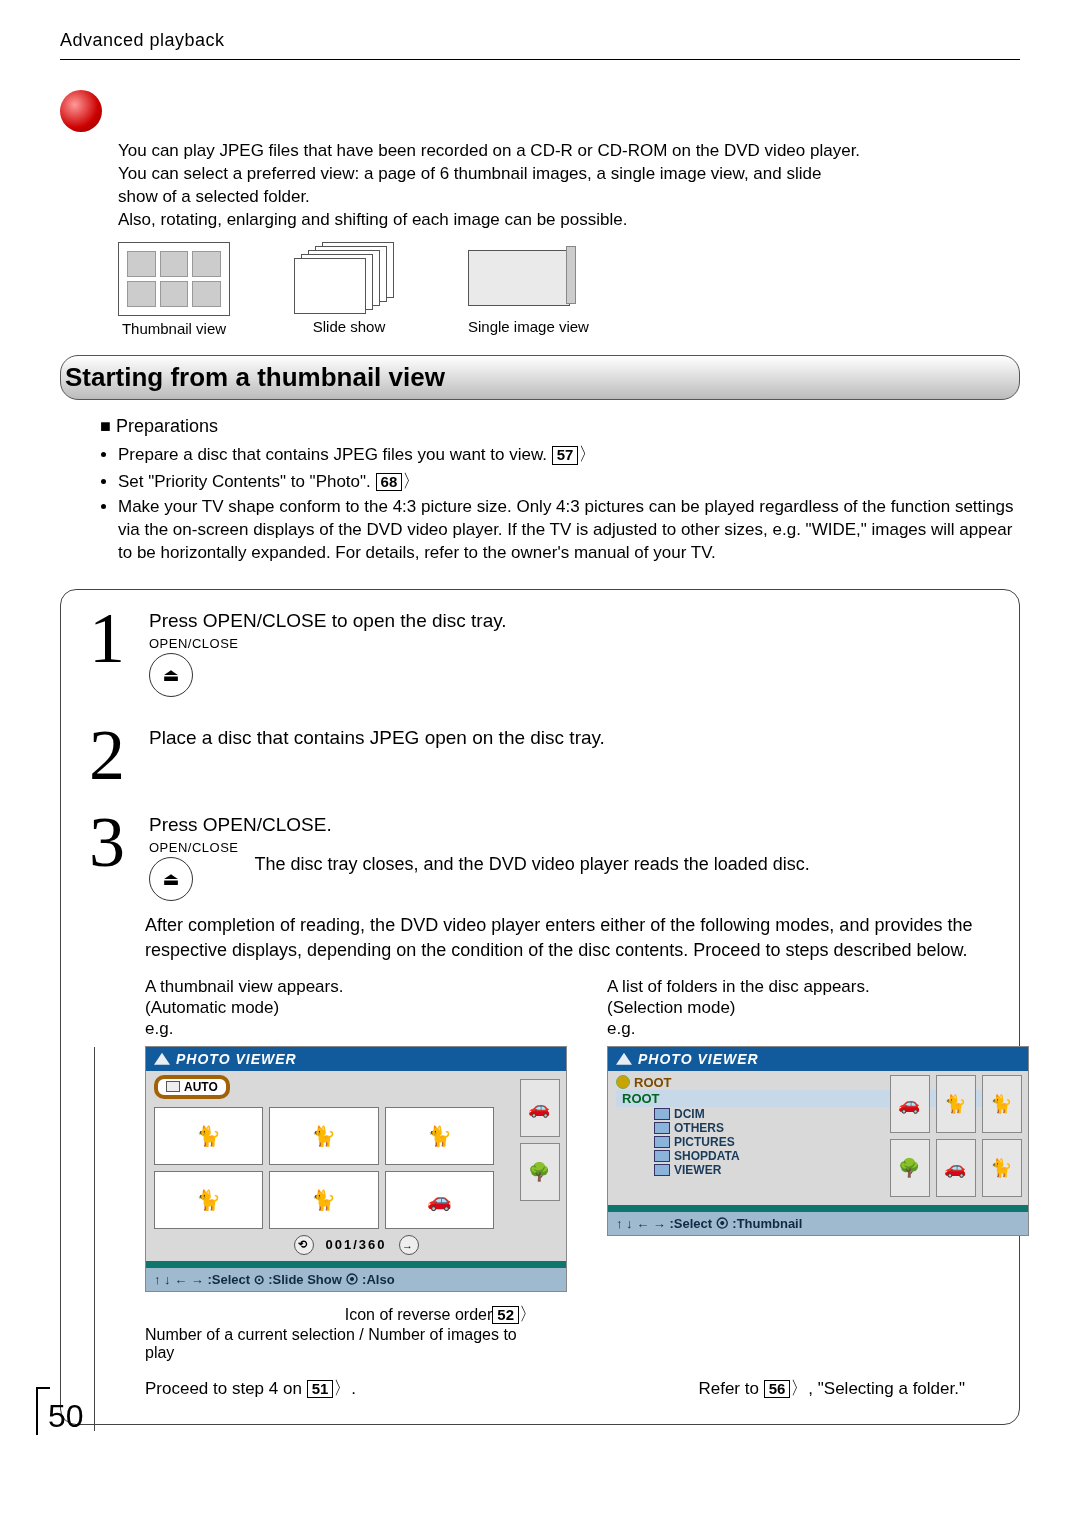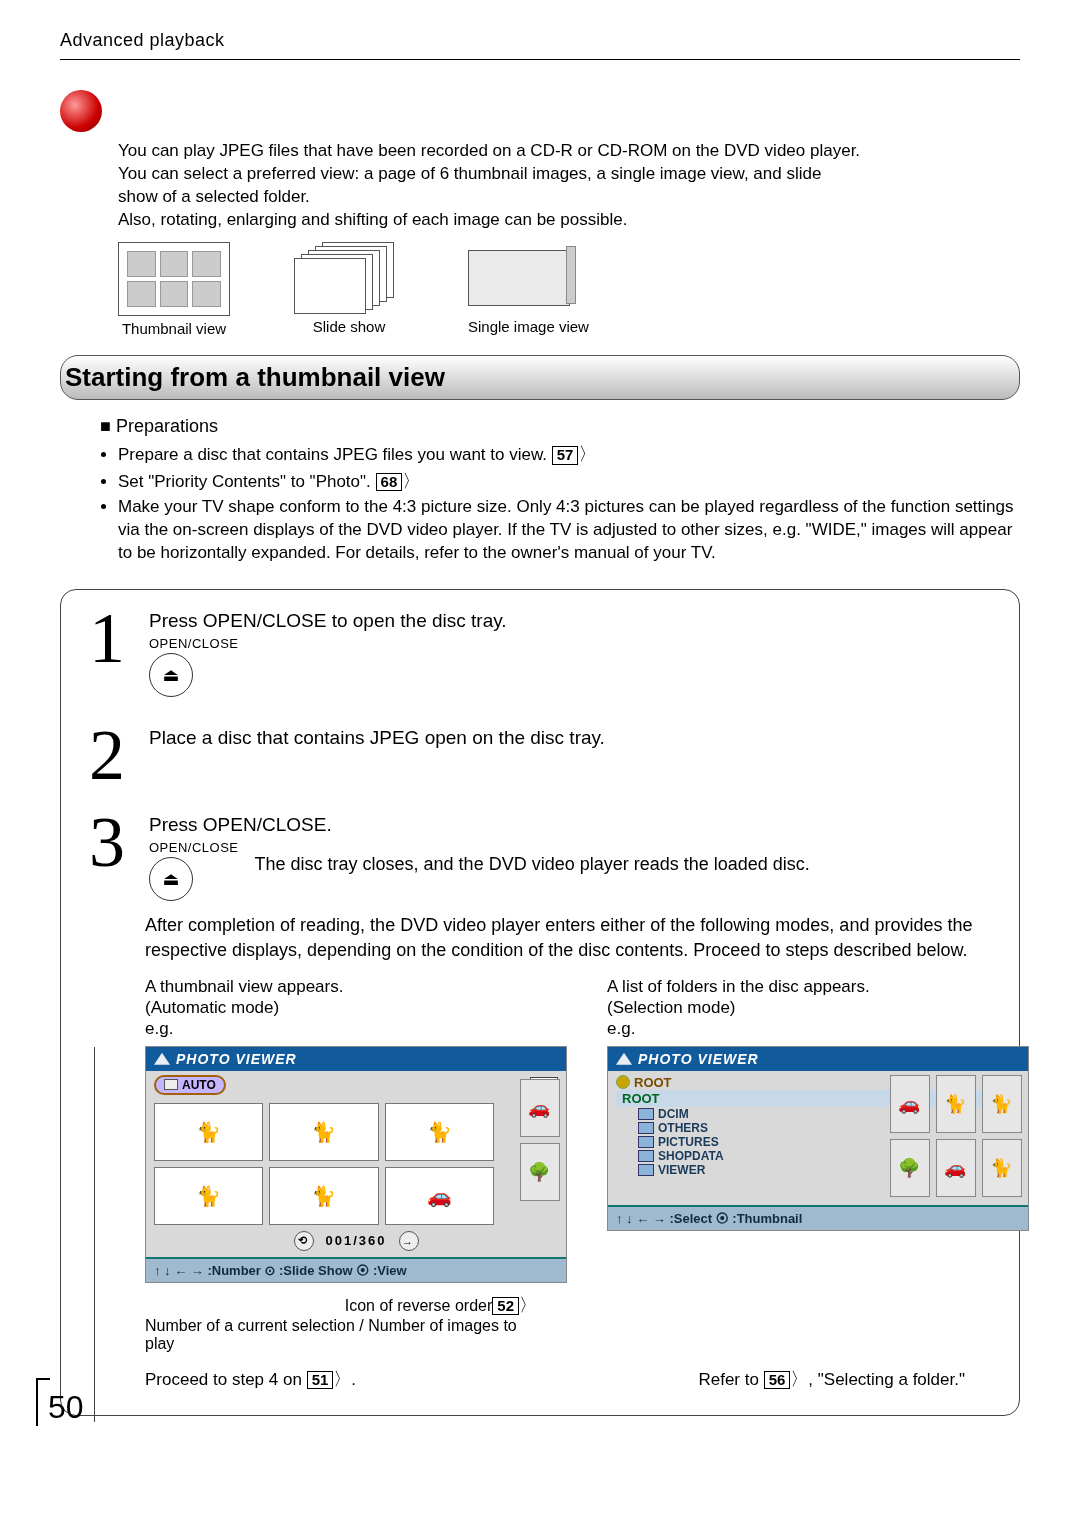--- a/index.html
+++ b/index.html
@@ -197,22 +197,22 @@
   .viewer-title::before{
     content:"";
     display:inline-block;
     width:16px;height:12px;
     background:#fff;
     clip-path: polygon(0 100%,50% 0,100% 100%);
     opacity:.9;
   }
   .mode-row { display: flex; align-items: center; gap: 6px; padding: 4px 8px; }
   .mode-chip {
-    background: #c4b5fd;
-    border: 2px solid #a16207;
+    background: #ffffff;
+    border: 4px solid #a16207;
     border-radius: 10px;
     padding: 1px 8px;
     font-size: 12px;
     font-weight: bold;
     display:flex; align-items:center; gap:4px;
   }
   .mode-chip::before{
     content:"";
     width:12px;height:9px;border:1px solid #555;background:#eee;
     display:inline-block;
@@ -244,33 +244,33 @@
   }
   .side-strip div{
     height:56px; border:1px solid #888; background:#e6e6e6;
     display:flex;align-items:center;justify-content:center;color:#999;font-size:18px;
   }
   .viewer-wide{ width:420px; }
   .viewer-wide .thumb-grid2{ width:340px; }
   .counter-row { display:flex; align-items:center; justify-content:center; gap:12px; padding:2px 8px 6px; font-weight:bold; letter-spacing:2px; font-size:13px;}
   .circ{width:18px;height:18px;border:1px solid #555;border-radius:50%;display:inline-flex;align-items:center;justify-content:center;font-size:11px;background:#eee;}
   .hint-bar {
-    border-top:2px solid #0f766e;
+    border-top:7px solid #0f766e;
     background:#9fb9ce;
     color:#102a43;
     font-size:13px;
     padding:4px 8px;
     font-weight:bold;
     display:flex; gap:14px; align-items:center;
   }
   .folder-list{ padding:4px 8px 8px; }
   .folder-root{ font-weight:bold; font-size:13px; color:#7a4a00; display:flex;align-items:center;gap:4px;}
   .folder-root .disc{width:12px;height:12px;border-radius:50%;background:#c9a300;border:1px solid #7a5;}
   .folder-root2{ color:#062; display:flex;align-items:center;gap:4px; font-weight:bold; font-size:13px; background:#c7d9e8; border-radius:2px; padding:1px 2px;}
-  .folder-item{ margin-left:22px; font-size:12px; font-weight:bold; color:#1a3a5a; display:flex;align-items:center;gap:4px;}
+  .folder-item{ margin-left:38px; font-size:12px; font-weight:bold; color:#1a3a5a; display:flex;align-items:center;gap:4px;}
   .folder-ic{width:14px;height:10px;background:#8cb3d9;border:1px solid #336;display:inline-block;}
   .lead-line{position:relative;}
   .lead-line::before{
     content:""; position:absolute; left:-52px; top:0; bottom:-140px; width:1px; background:#444;
   }
   .anno { font-size:16px; }
   .anno-row{ display:flex; align-items:baseline; }
   .proceed-row{ margin-top:14px; font-size:17px; display:flex; justify-content:space-between; margin-left:60px;}
   .page-num {
     position: absolute;
@@ -411,21 +411,21 @@
           </div>
           <div class="side-strip">
             <div>🚗</div>
             <div>🌳</div>
           </div>
           <div class="counter-row">
             <span class="circ">⟲</span>
             <span>001/360</span>
             <span class="circ">→</span>
           </div>
-          <div class="hint-bar">↑  ↓ ← → :Number   ⊙ :Slide Show    ⦿ :View</div>
+          <div class="hint-bar">↑  ↓ ← → :Select   ⊙ :Slide Show    ⦿ :Also</div>
         </div>
         <div class="anno" style="margin-top:10px;">
           <div class="anno-row" style="justify-content:flex-end; padding-right:30px;">
             <span>Icon of reverse order</span>
             <span class="ref-box">52</span>
               <span class="angle">〉</span>
           </div>
           <div style="max-width:380px;">Number of a current selection / Number of images to play</div>
         </div>
       </div>

